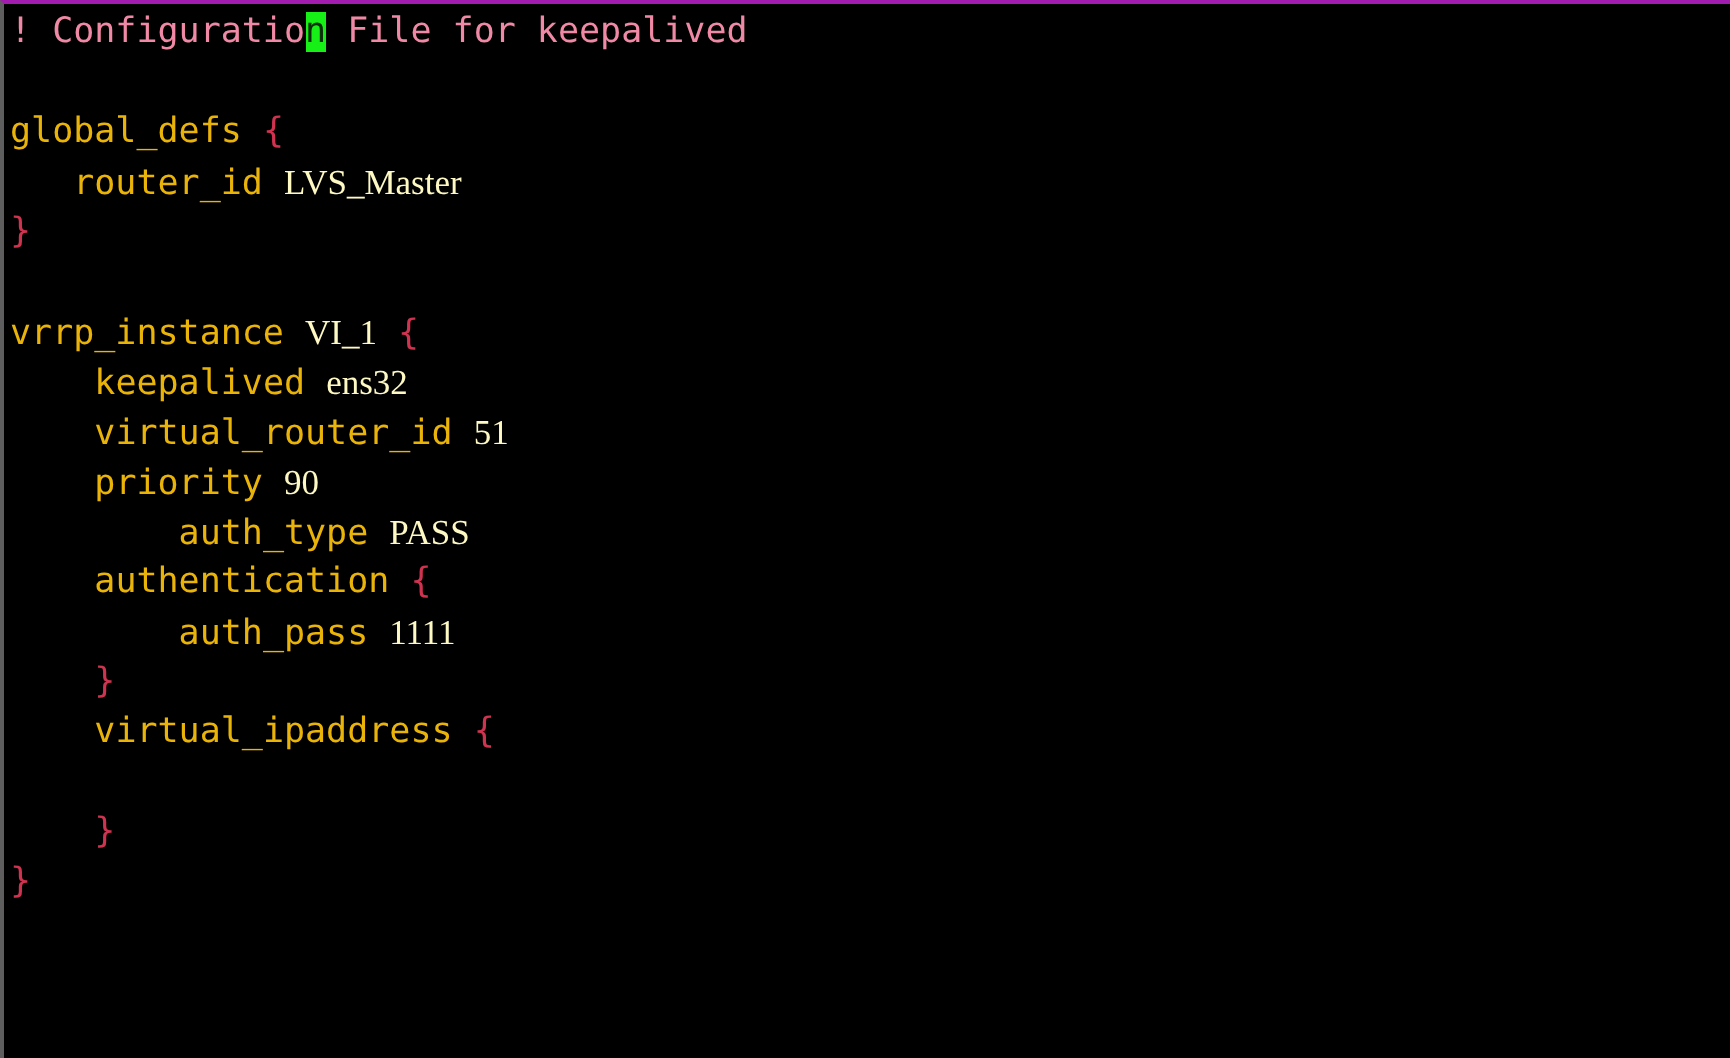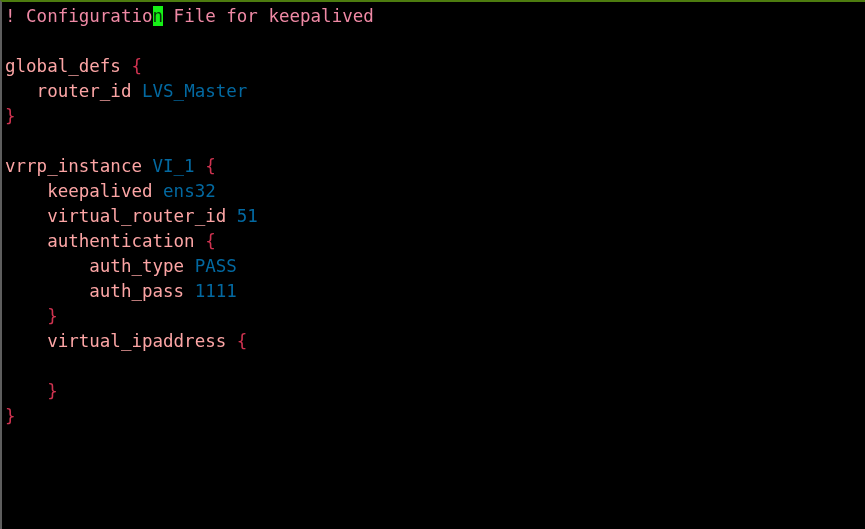--- a/index.html
+++ b/index.html
@@ -13,21 +13,21 @@
     height: 529px;
     overflow: hidden;
     font-family: "DejaVu Sans Mono", "Liberation Mono", monospace;
   }
   #terminal {
     position: relative;
     width: 865px;
     height: 529px;
     background: #000000;
     box-sizing: border-box;
-    border-top: 2px solid #4d7c0f;
+    border-top: 2px solid #a21caf;
     border-left: 2px solid #5e5e5e;
     overflow: hidden;
   }
   #code {
     position: absolute;
     left: 0px;
     top: 2px;
     width: 861px;
     padding: 0;
     margin: 0;
@@ -38,24 +38,25 @@
     font-size: 17.5px;
     letter-spacing: 0px;
     white-space: pre;
     color: #f07a9a;
     padding-left: 3px;
   }
   .tok {
     white-space: pre;
   }
   .tok.kw {
-    color: #fca5a5;
+    color: #eab308;
   }
   .tok.val {
-    color: #0369a1;
+    color: #fef9c3;
+    font-family: Liberation Serif, serif;
   }
   .tok.brace {
     color: #cf3350;
   }
   .tok.comment {
     color: #ef89a5;
   }
   .tok.plain {
     color: #ee839f;
   }
@@ -72,22 +73,23 @@
   <div id="code">
       <div class="line"><span class="tok comment">! Configuratio</span><span class="cursor">n</span><span class="tok comment"> File for keepalived</span></div>
       <div class="line"><span class="tok plain"> </span></div>
       <div class="line"><span class="tok kw">global_defs</span><span class="tok plain"> </span><span class="tok brace">{</span></div>
       <div class="line"><span class="tok plain">   </span><span class="tok kw">router_id</span><span class="tok plain"> </span><span class="tok val">LVS_Master</span></div>
       <div class="line"><span class="tok brace">}</span></div>
       <div class="line"><span class="tok plain"> </span></div>
       <div class="line"><span class="tok kw">vrrp_instance</span><span class="tok plain"> </span><span class="tok val">VI_1</span><span class="tok plain"> </span><span class="tok brace">{</span></div>
       <div class="line"><span class="tok plain">    </span><span class="tok kw">keepalived</span><span class="tok plain"> </span><span class="tok val">ens32</span></div>
       <div class="line"><span class="tok plain">    </span><span class="tok kw">virtual_router_id</span><span class="tok plain"> </span><span class="tok val">51</span></div>
+      <div class="line"><span class="tok plain">    </span><span class="tok kw">priority</span><span class="tok plain"> </span><span class="tok val">90</span></div>
+      <div class="line"><span class="tok plain">        </span><span class="tok kw">auth_type</span><span class="tok plain"> </span><span class="tok val">PASS</span></div>
       <div class="line"><span class="tok plain">    </span><span class="tok kw">authentication</span><span class="tok plain"> </span><span class="tok brace">{</span></div>
-      <div class="line"><span class="tok plain">        </span><span class="tok kw">auth_type</span><span class="tok plain"> </span><span class="tok val">PASS</span></div>
       <div class="line"><span class="tok plain">        </span><span class="tok kw">auth_pass</span><span class="tok plain"> </span><span class="tok val">1111</span></div>
       <div class="line"><span class="tok plain">    </span><span class="tok brace">}</span></div>
       <div class="line"><span class="tok plain">    </span><span class="tok kw">virtual_ipaddress</span><span class="tok plain"> </span><span class="tok brace">{</span></div>
       <div class="line"><span class="tok plain">        </span></div>
       <div class="line"><span class="tok plain">    </span><span class="tok brace">}</span></div>
       <div class="line"><span class="tok brace">}</span></div>
     </div>
 </div>
 
 </body></html>

